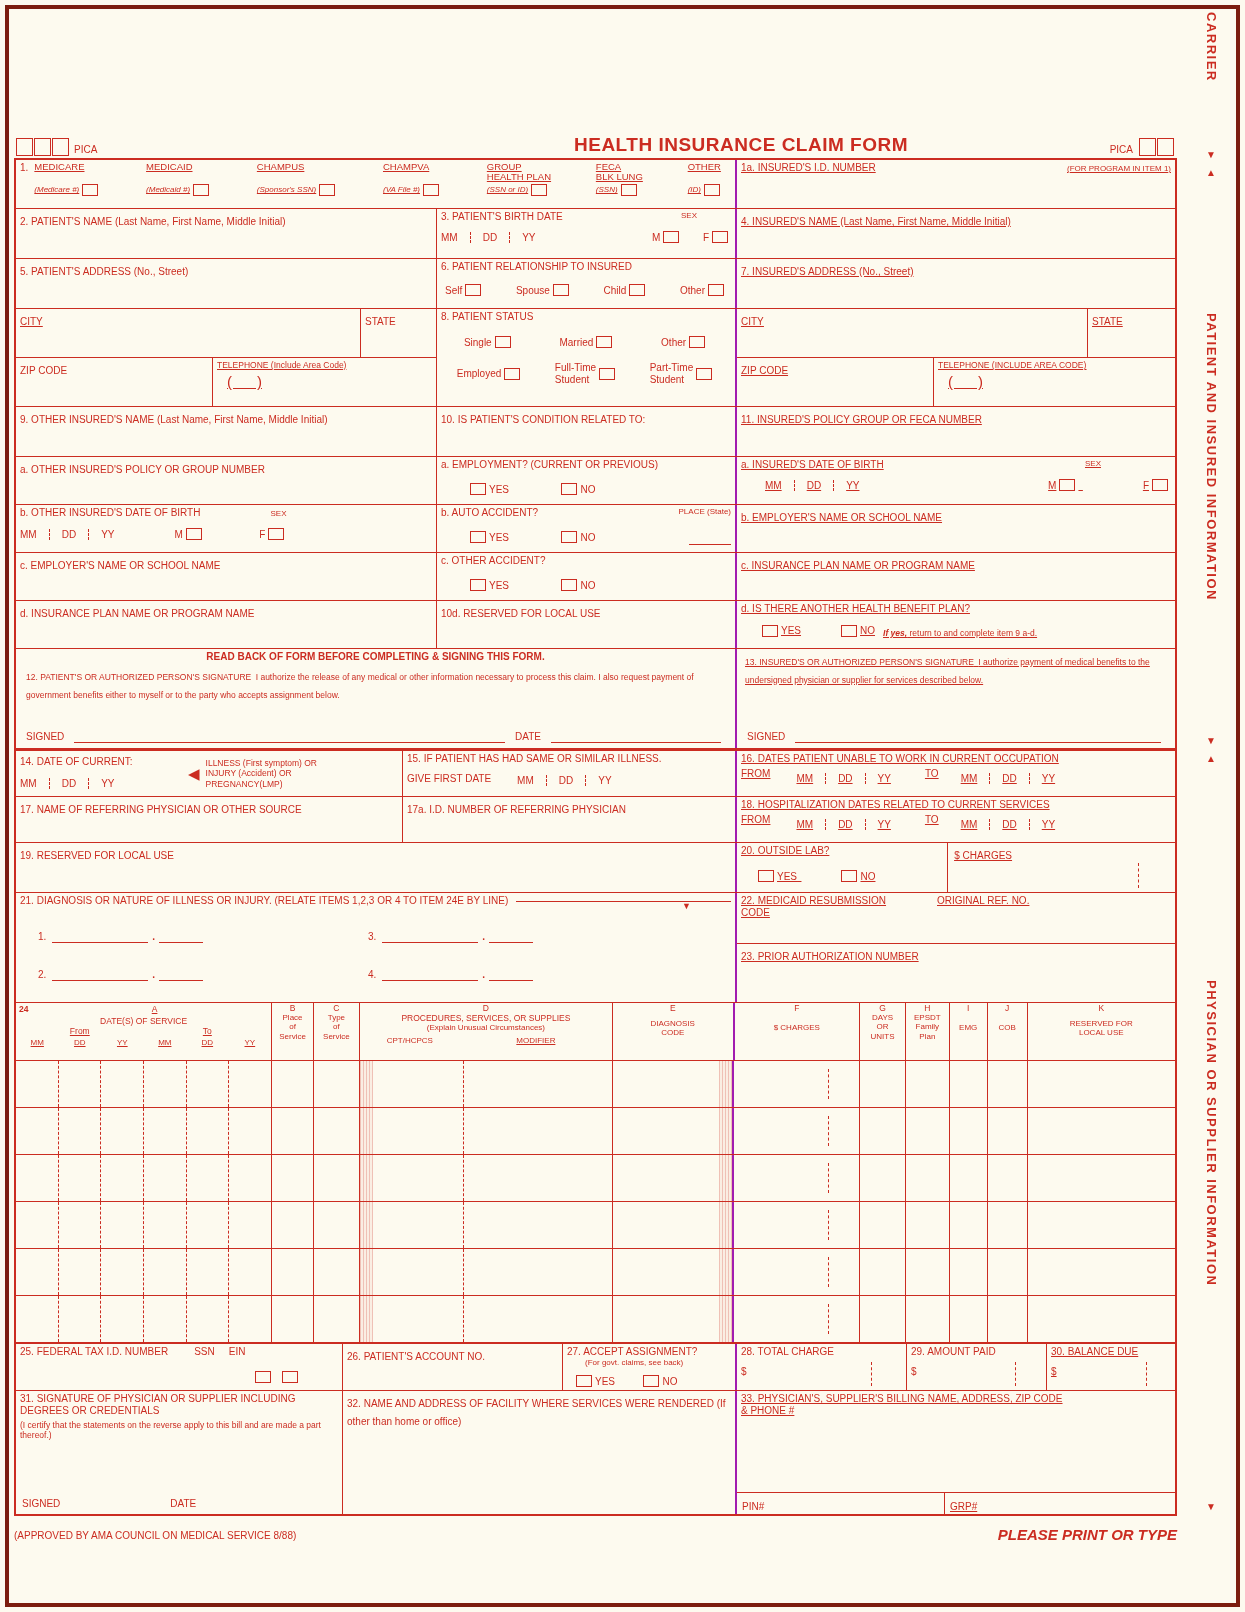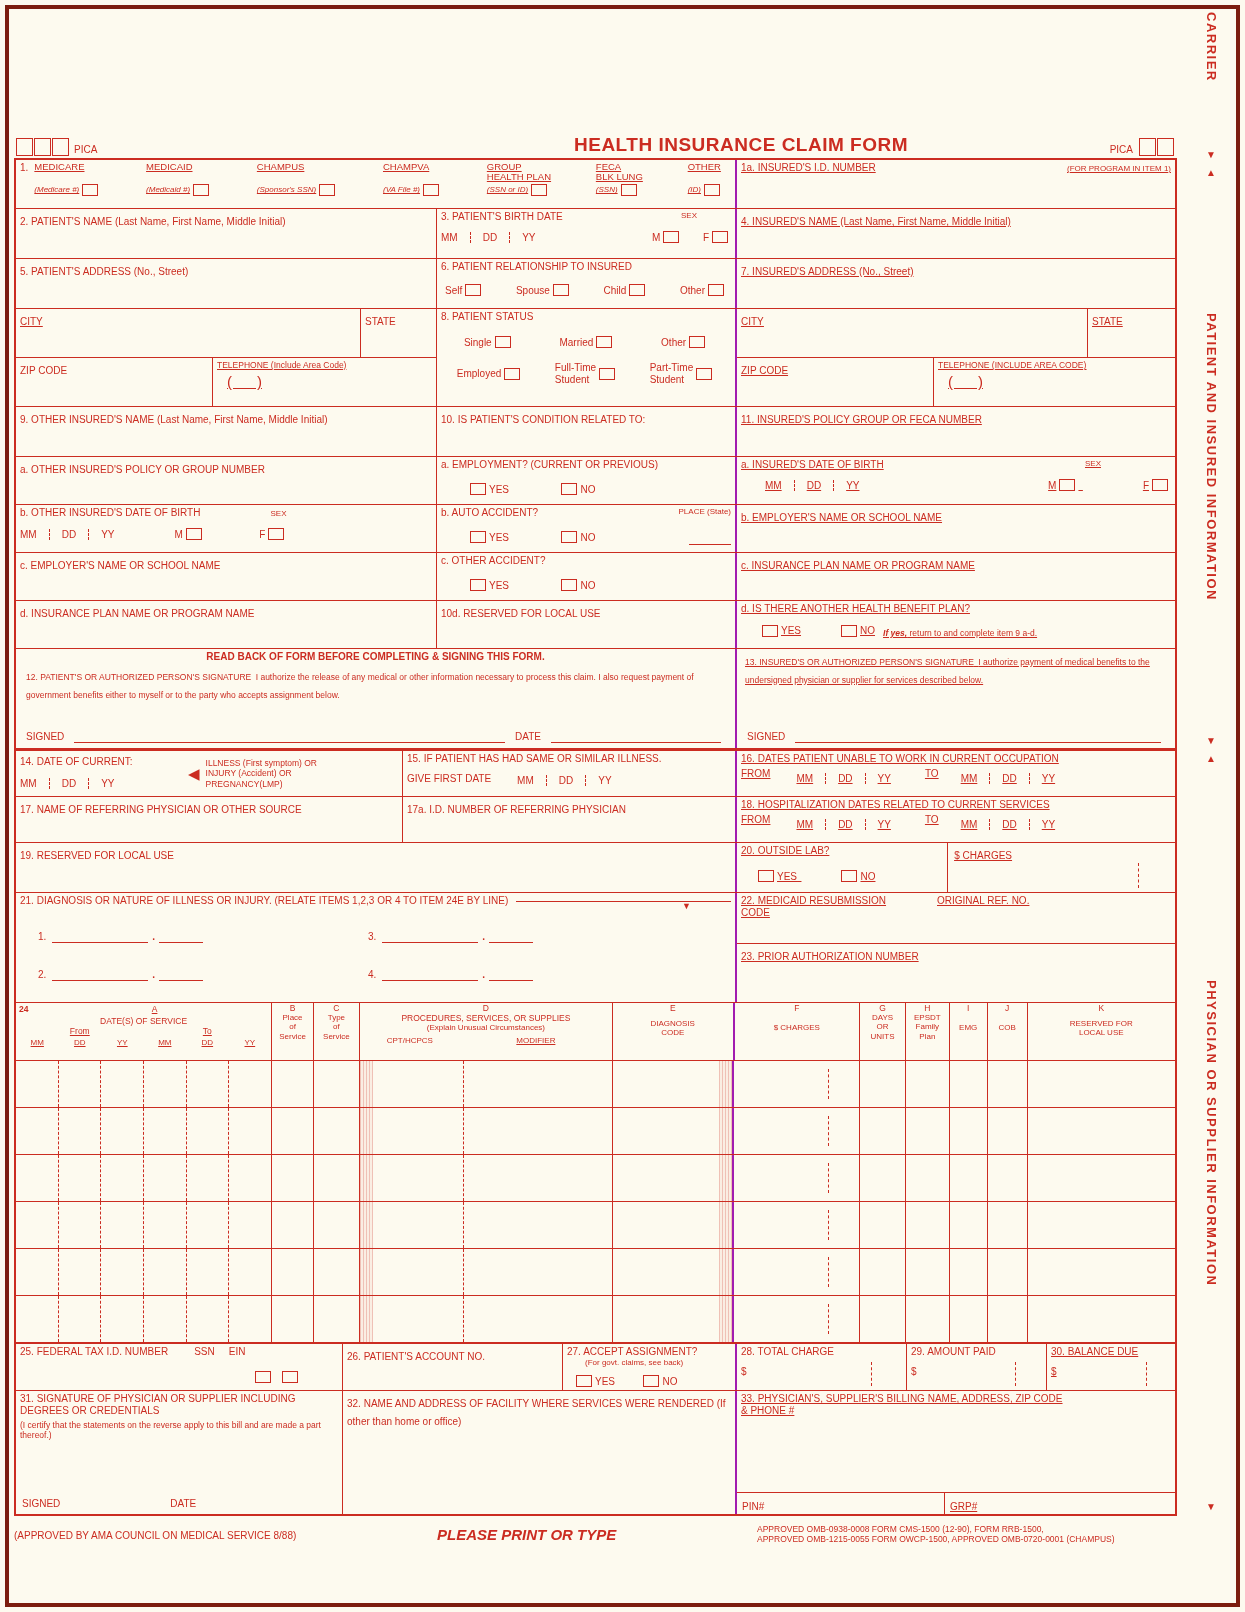--- a/index.html
+++ b/index.html
@@ -891,17 +891,13 @@
         </div>
       </div>
     </div>
 
   </div>
 </div>
 
 <div class="footer">
   <span class="t" style="padding-top:6px">(APPROVED BY AMA COUNCIL ON MEDICAL SERVICE 8/88)</span>
   <span class="b i" style="font-size:15px;padding-top:2px">PLEASE PRINT OR TYPE</span>
-  <div class="s" style="width:420px">
-    <div>APPROVED OMB-0938-0008 FORM CMS-1500 (12-90),   FORM RRB-1500,</div>
-    <div>APPROVED OMB-1215-0055 FORM OWCP-1500,    APPROVED OMB-0720-0001 (CHAMPUS)</div>
-  </div>
 </div>
 
 </body></html>

